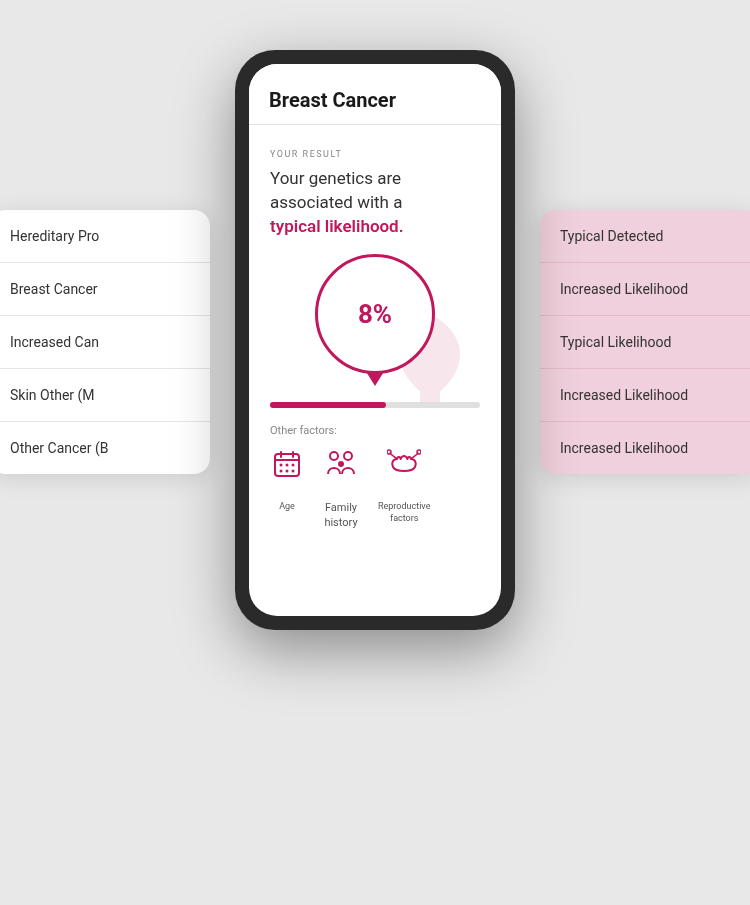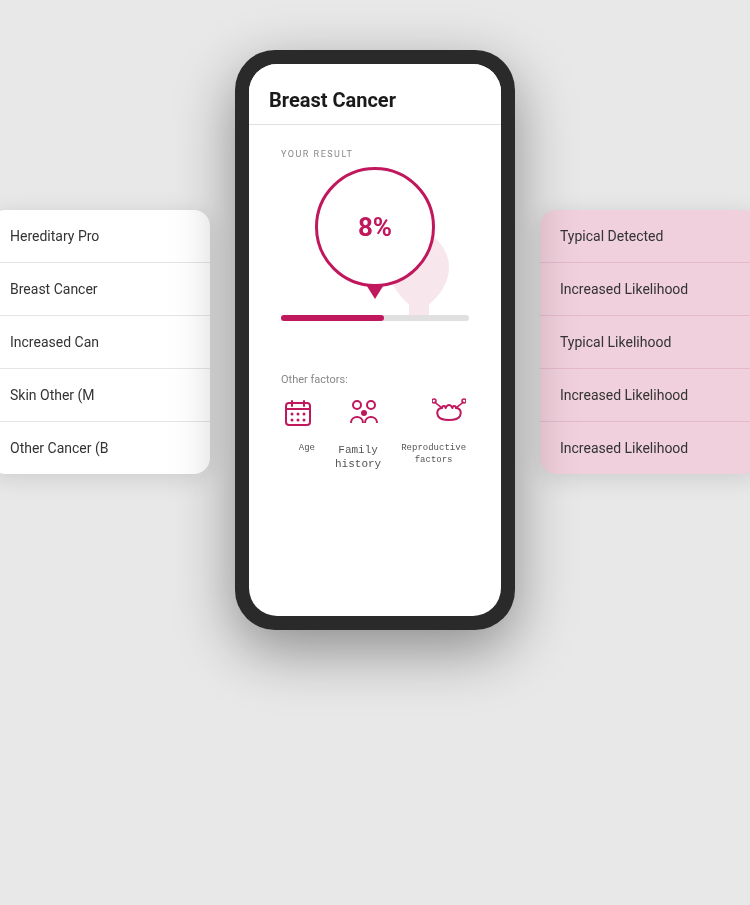--- a/index.html
+++ b/index.html
@@ -102,21 +102,21 @@
     }
 
     .phone-title {
       font-size: 20px;
       font-weight: 700;
       color: #1a1a1a;
     }
 
     .phone-content {
       flex: 1;
-      padding: 12px 32px 20px;
+      padding: 12px 21px 20px;
       overflow: hidden;
       display: flex;
       flex-direction: column;
       align-items: flex-start;
     }
 
     .result-label {
       font-size: 9px;
       letter-spacing: 1.5px;
       color: #888;
@@ -194,35 +194,33 @@
       height: 100%;
       width: 55%;
       background: #c0175d;
       border-radius: 3px;
     }
 
     .other-factors-label {
       font-size: 11px;
       color: #888;
       margin-bottom: 10px;
-      margin-top: 36px;
     }
 
     .factors-row {
       display: flex;
       gap: 20px;
       align-items: flex-start;
     }
 
     .factor-item {
       display: flex;
       flex-direction: column;
-      align-items: flex-end;
-      gap: 13px;
-      font-family: Liberation Mono, monospace;
+      align-items: center;
+      gap: 20px;
     }
 
     .factor-icon {
       width: 34px;
       height: 34px;
       display: flex;
       align-items: center;
       justify-content: center;
     }
 
@@ -287,20 +285,24 @@
       <div class="phone-header">
         <div class="phone-title">Breast Cancer</div>
       </div>
 
       <div class="divider-line"></div>
 
       <div class="phone-content">
 
         <div class="result-label">YOUR RESULT</div>
 
+        <div class="result-text">
+          <span>Your genetics are associated with a</span><br>
+          <span class="result-highlight">typical likelihood.</span>
+        </div>
 
         <div class="gauge-container">
 
           <svg class="ribbon-bg" viewBox="0 0 60 90" fill="none" xmlns="http://www.w3.org/2000/svg">
             <path d="M30 0 C10 10 0 25 0 40 C0 60 15 75 30 85 C45 75 60 60 60 40 C60 25 50 10 30 0Z" fill="#c0175d"></path>
             <rect x="20" y="70" width="10" height="20" fill="#c0175d"></rect>
             <rect x="30" y="70" width="10" height="20" fill="#c0175d"></rect>
           </svg>
 
           <div class="gauge-circle">

